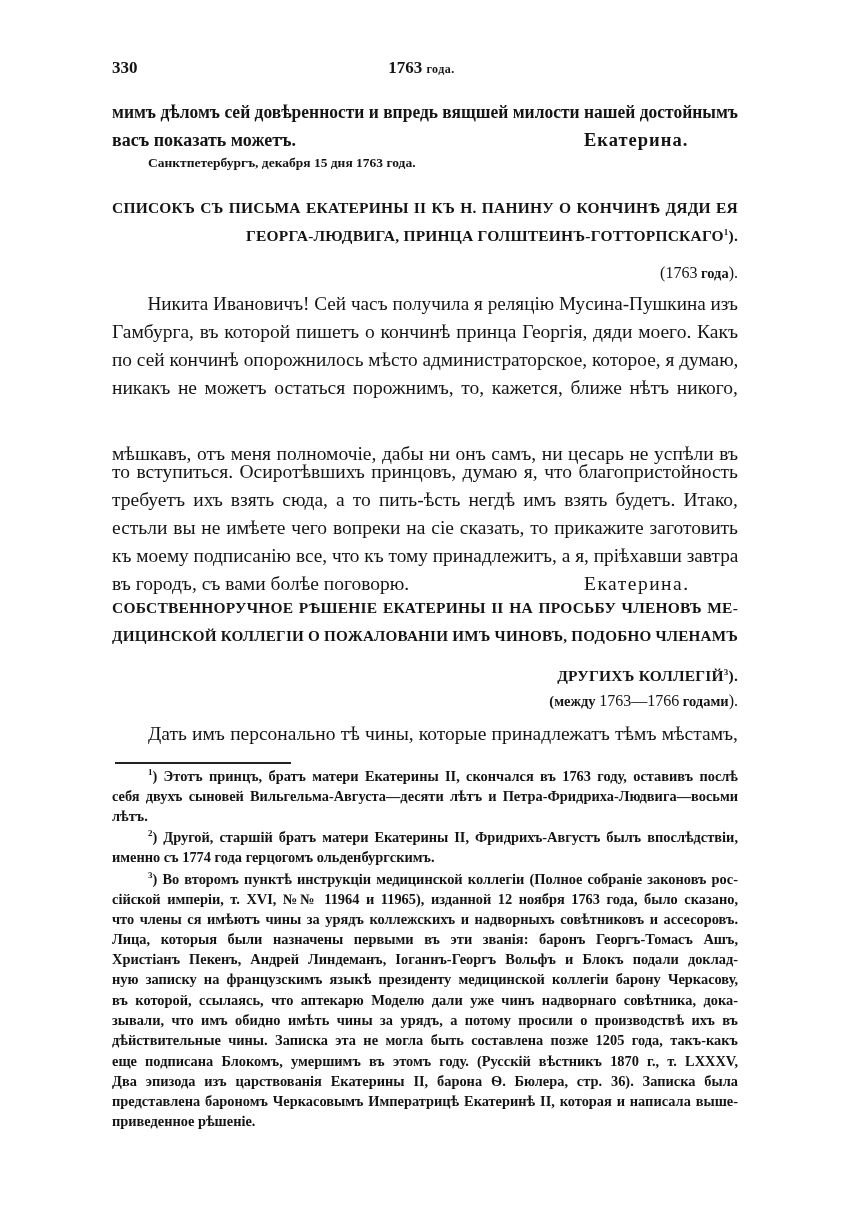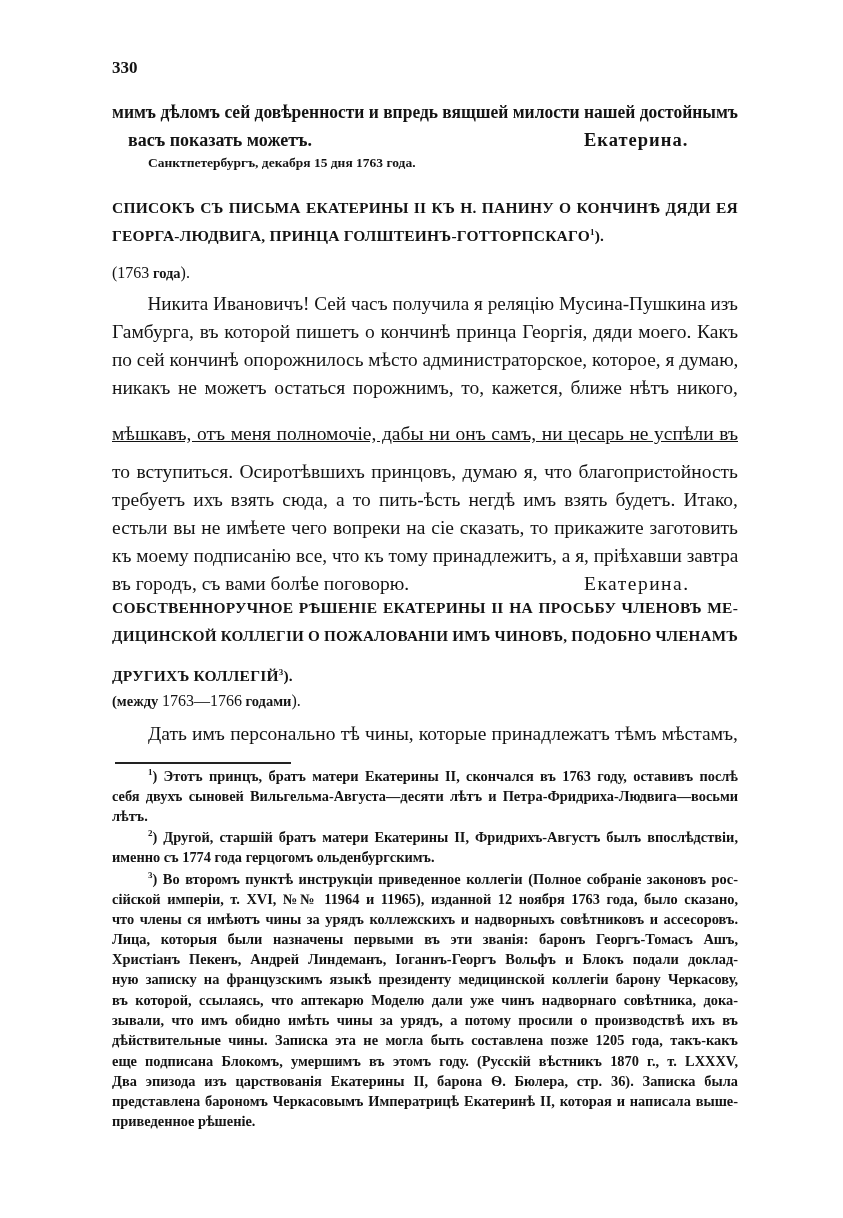--- a/index.html
+++ b/index.html
@@ -2,21 +2,21 @@
 <html><head>
 <meta charset="utf-8">
 <style>
   html, body { margin:0; padding:0; background:#ffffff; }
   body { width:843px; height:1218px; position:relative; overflow:hidden; color:#141414;
          font-family:"Liberation Serif","DejaVu Serif",serif; }
   .page { position:absolute; left:0; top:0; width:843px; height:1082px; }
   .col { position:absolute; left:112px; width:626px; }
   .line { position:absolute; left:0; width:626px; white-space:nowrap; }
   .just { text-align:justify; text-align-last:justify; }
-  .center { text-align:left; }
+  .center { text-align:right; }
   .body-text { font-size:19.5px; line-height:28px; font-weight:normal; transform-origin:left center; }
   .bold-cond { font-weight:bold; }
   .runhead { position:absolute; top:58px; font-size:17px; font-weight:bold; }
   .pagenum { left:112px; }
   .headyear { left:0; width:843px; text-align:center; }
   .headyear .small { font-size:12px; letter-spacing:0.5px; }
   .heading { font-size:15.5px; font-weight:bold; line-height:28px; letter-spacing:0.2px; }
   .subdate { font-size:14.5px; font-weight:bold; line-height:22px; }
   .sub-year { font-size:16px; font-weight:normal; }
   .fn { font-size:14.4px; line-height:20.3px; font-weight:bold; }
@@ -24,45 +24,49 @@
   .sig { position:absolute; }
   .sep { position:absolute; left:115px; top:762px; width:176px; height:2px; background:#222; }
   .indent { padding-left:36px; box-sizing:border-box; }
 </style>
 </head>
 <body>
 
 <div class="page">
 
   <div class="runhead pagenum">330</div>
+  <div class="runhead headyear">
+    <span>1763</span>
+    <span class="small">года.</span>
+  </div>
 
   <div class="col" style="top:0;">
     <div class="line just body-text bold-cond" style="top: 98px; font-size: 18px; transform-origin: left center; transform: scaleX(0.970543); width: 645px;">мимъ дѣломъ сей довѣренности и впредь вящшей милости нашей достойнымъ</div>
-    <div class="line body-text" style="top:126px; font-size:18px; font-weight:bold;margin-left:16px;">васъ показать можетъ.</div>
+    <div class="line body-text" style="top:126px; font-size:18px; font-weight:bold;">васъ показать можетъ.</div>
     <div class="sig body-text" style="top:126px; left:472px; font-size:18.5px; font-weight:bold; letter-spacing:1px;">Екатерина.</div>
     <div class="line" style="top:153px; left:36px; font-size:13.5px; font-weight:bold; line-height:20px;">Санктпетербургъ, декабря 15 дня 1763 года.</div>
   </div>
 
   <div class="col" style="top:0;">
     <div class="line just heading" style="top:194px;">СПИСОКЪ СЪ ПИСЬМА ЕКАТЕРИНЫ II КЪ Н. ПАНИНУ О КОНЧИНѢ ДЯДИ ЕЯ</div>
     <div class="line center heading" style="top:222px;">
       <span>ГЕОРГА-ЛЮДВИГА, ПРИНЦА ГОЛШТЕИНЪ-ГОТТОРПСКАГО</span><span class="sup">1</span><span>).</span>
     </div>
     <div class="line center subdate" style="top:262px;">
       <span class="sub-year">(</span><span class="sub-year">1763</span>
       <span>года</span><span class="sub-year">).</span>
     </div>
 
     <div class="line just body-text indent" style="top: 290px; transform-origin: left center; transform: scaleX(0.984277); width: 636px;">Никита Ивановичъ! Сей часъ получила я реляцію Мусина-Пушкина изъ</div>
     <div class="line just body-text" style="top:318px;">Гамбурга, въ которой пишетъ о кончинѣ принца Георгія, дяди моего. Какъ</div>
     <div class="line just body-text" style="top: 346px; transform-origin: left center; transform: scaleX(0.992076); width: 631px;">по сей кончинѣ опорожнилось мѣсто администраторское, которое, я думаю,</div>
     <div class="line just body-text" style="top:374px;">никакъ не можетъ остаться порожнимъ, то, кажется, ближе нѣтъ никого,</div>
     <div class="line body-text" style="top:402px; display:flex; justify-content:space-between;">
     </div>
-    <div class="line just body-text" style="top:420px;text-decoration:underline;">мѣшкавъ, отъ меня полномочіе, дабы ни онъ самъ, ни цесарь не успѣли въ</div>
+    <div class="line just body-text" style="top:440px;">мѣшкавъ, отъ меня полномочіе, дабы ни онъ самъ, ни цесарь не успѣли въ</div>
     <div class="line just body-text" style="top:458px;">то вступиться. Осиротѣвшихъ принцовъ, думаю я, что благопристойность</div>
     <div class="line just body-text" style="top:486px;">требуетъ ихъ взять сюда, а то пить-ѣсть негдѣ имъ взять будетъ. Итако,</div>
     <div class="line just body-text" style="top:514px;">естьли вы не имѣете чего вопреки на сіе сказать, то прикажите заготовить</div>
     <div class="line just body-text" style="top: 542px; transform-origin: left center; transform: scaleX(0.990506); width: 632px;">къ моему подписанію все, что къ тому принадлежитъ, а я, пріѣхавши завтра</div>
     <div class="line body-text" style="top:570px;">въ городъ, съ вами болѣе поговорю.</div>
     <div class="sig body-text" style="top:570px; left:472px; letter-spacing:1.5px;">Екатерина.</div>
   </div>
 
   <div class="col" style="top:0;">
     <div class="line just heading" style="top:594px;">СОБСТВЕННОРУЧНОЕ РѢШЕНІЕ ЕКАТЕРИНЫ II НА ПРОСЬБУ ЧЛЕНОВЪ МЕ-</div>
@@ -87,21 +91,21 @@
     </div>
     <div class="line just fn" style="top:786px;">себя двухъ сыновей Вильгельма-Августа—десяти лѣтъ и Петра-Фридриха-Людвига—восьми</div>
     <div class="line fn" style="top:806px;">лѣтъ.</div>
 
     <div class="line just fn indent" style="top:827px;">
       <span class="sup">2</span><span>) Другой, старшій братъ матери Екатерины II, Фридрихъ-Августъ былъ впослѣдствіи,</span>
     </div>
     <div class="line fn" style="top:847px;">именно съ 1774 года герцогомъ ольденбургскимъ.</div>
 
     <div class="line just fn indent" style="top:869px;">
-      <span class="sup">3</span><span>) Во второмъ пунктѣ инструкціи приведенное коллегіи (Полное собраніе законовъ рос-</span>
+      <span class="sup">3</span><span>) Во второмъ пунктѣ инструкціи медицинской коллегіи (Полное собраніе законовъ рос-</span>
     </div>
     <div class="line just fn" style="top:889px;">сійской имперіи, т. XVI, №№ 11964 и 11965), изданной 12 ноября 1763 года, было сказано,</div>
     <div class="line just fn" style="top:909px;">что члены ся имѣютъ чины за урядъ коллежскихъ и надворныхъ совѣтниковъ и ассесоровъ.</div>
     <div class="line just fn" style="top:929px;">Лица, которыя были назначены первыми въ эти званія: баронъ Георгъ-Томасъ Ашъ,</div>
     <div class="line just fn" style="top:949px;">Христіанъ Пекенъ, Андрей Линдеманъ, Іоганнъ-Георгъ Вольфъ и Блокъ подали доклад-</div>
     <div class="line just fn" style="top:969px;">ную записку на французскимъ языкѣ президенту медицинской коллегіи барону Черкасову,</div>
     <div class="line just fn" style="top:990px;">въ которой, ссылаясь, что аптекарю Моделю дали уже чинъ надворнаго совѣтника, дока-</div>
     <div class="line just fn" style="top:1010px;">зывали, что имъ обидно имѣть чины за урядъ, а потому просили о производствѣ ихъ въ</div>
     <div class="line just fn" style="top:1030px;">дѣйствительные чины. Записка эта не могла быть составлена позже 1205 года, такъ-какъ</div>
     <div class="line just fn" style="top:1051px;">еще подписана Блокомъ, умершимъ въ этомъ году. (Русскій вѣстникъ 1870 г., т. LXXXV,</div>

